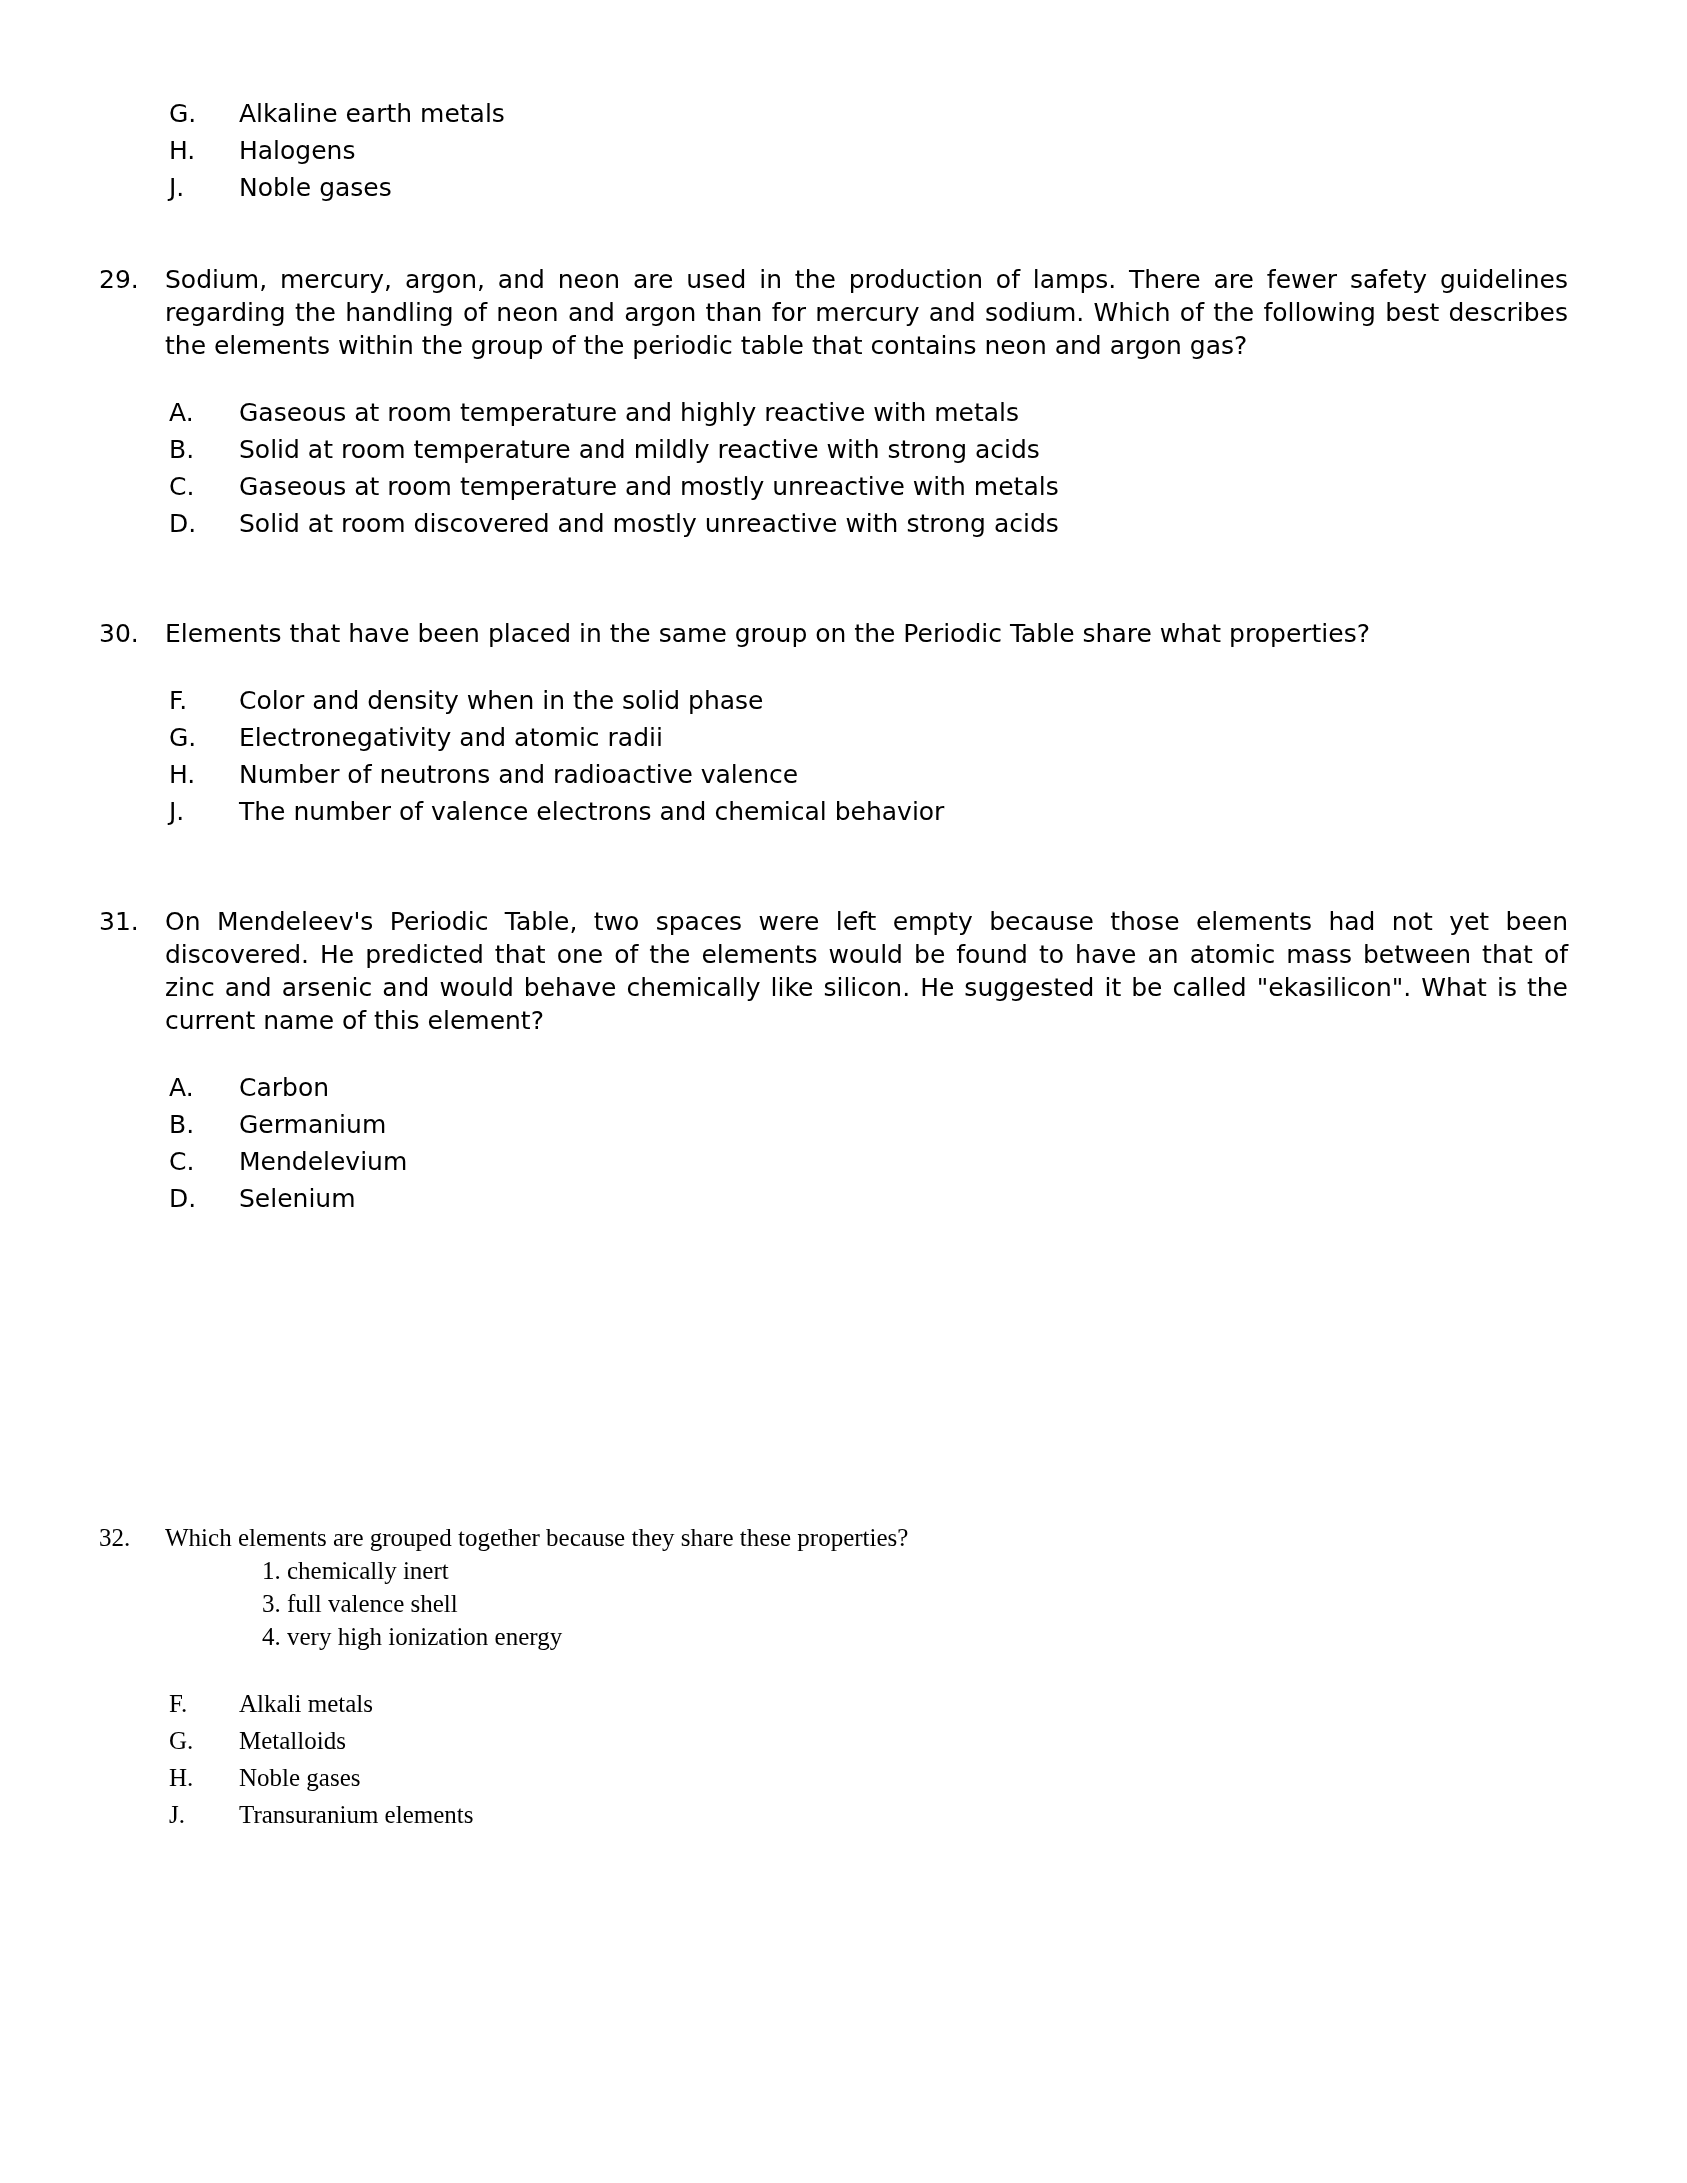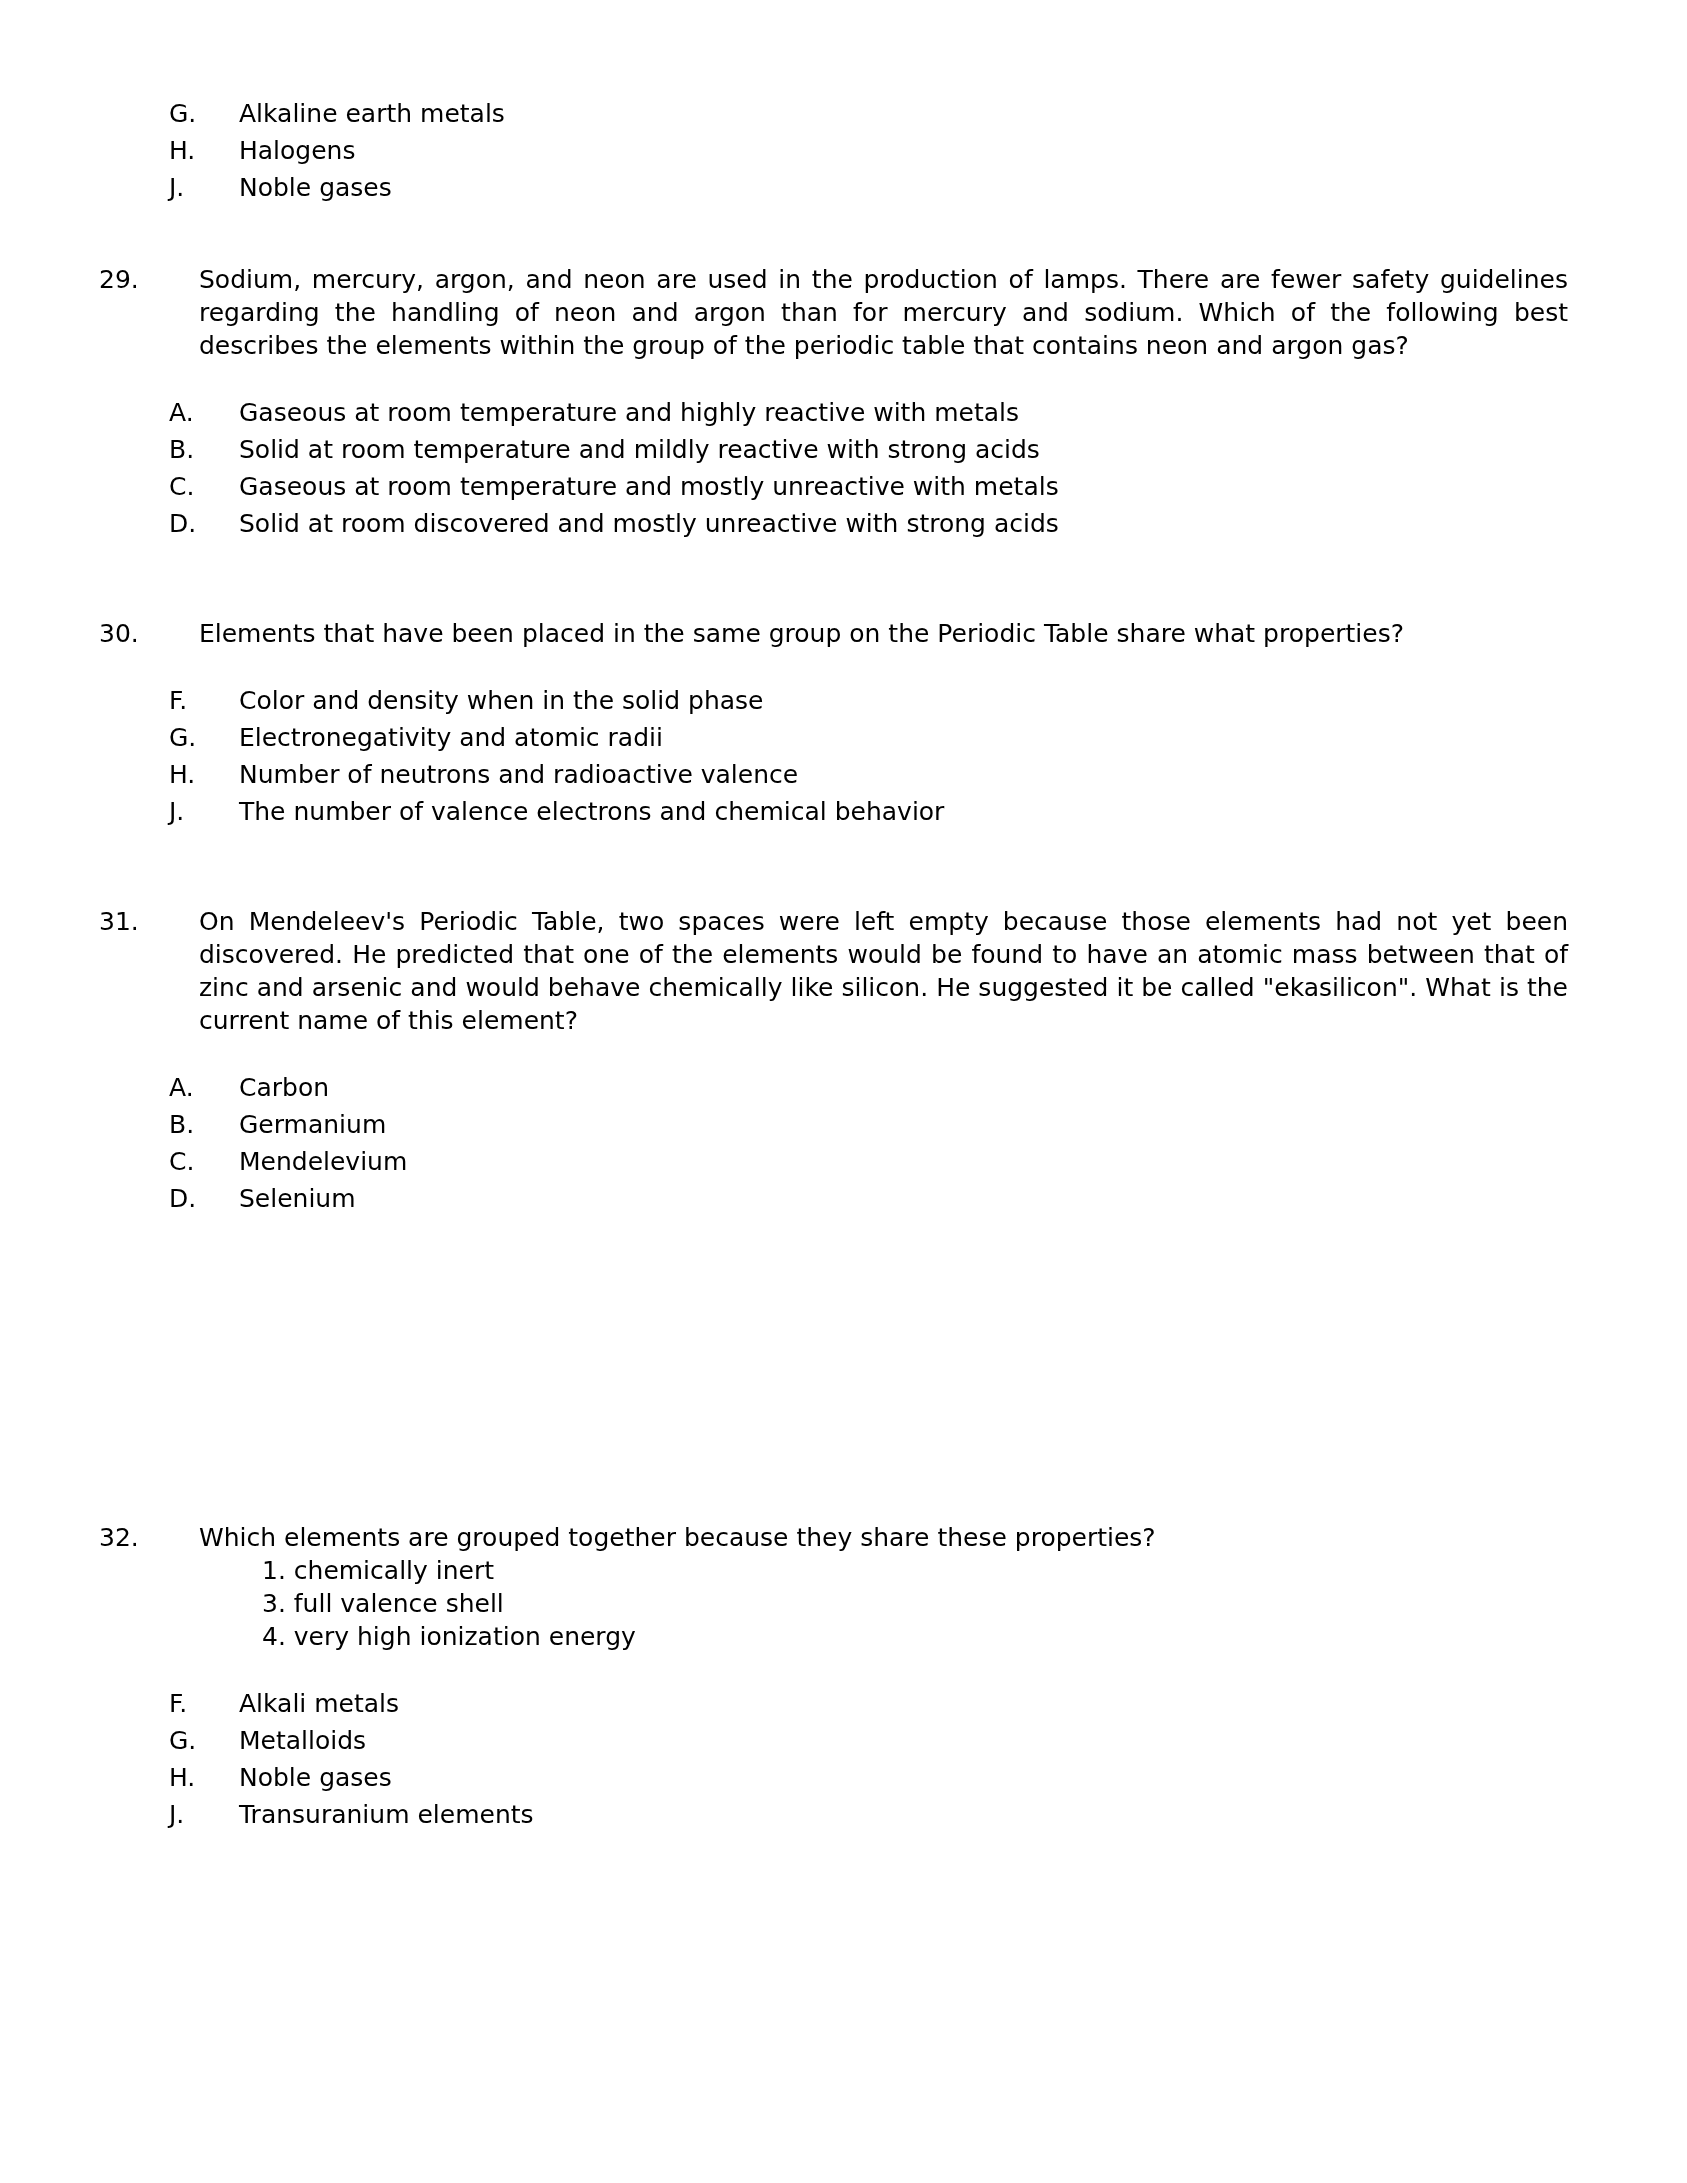--- a/index.html
+++ b/index.html
@@ -34,22 +34,22 @@
   .option { padding-left: 0; }
   .options { padding-left: 70px; }
   .option .otext { flex: 1; }
 
   
   .leading { margin-top: 0; }
 
   
   .question { margin-top: 75px; }
   .question.first { margin-top: 57px; }
-  .question.big-gap { margin-top: 304px; }
-  .qhead { display: flex; gap: 34px; }
+  .question.big-gap { margin-top: 304px; font-family: Liberation Serif, serif; }
+  .qhead { display: flex; }
   .qnum {
     flex: 0 0 66px;
     line-height: 33px;
   }
   .qtext {
     flex: 1;
     margin: 0;
     text-align: justify;
     line-height: 33px;
   }

